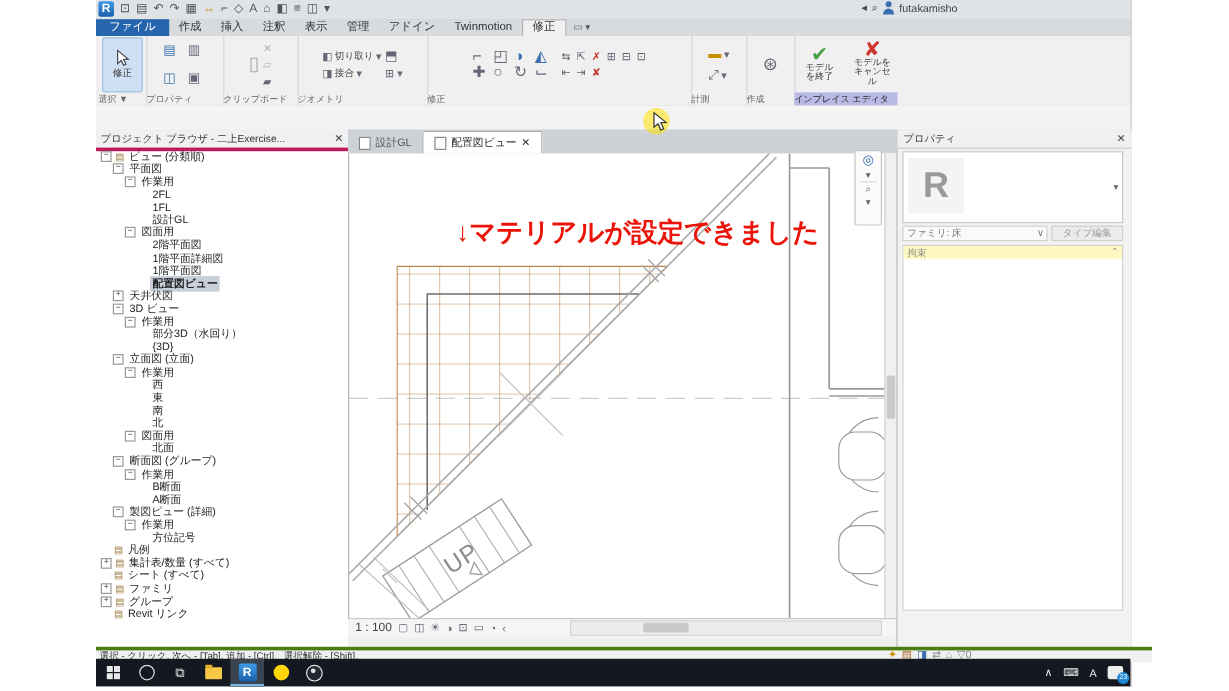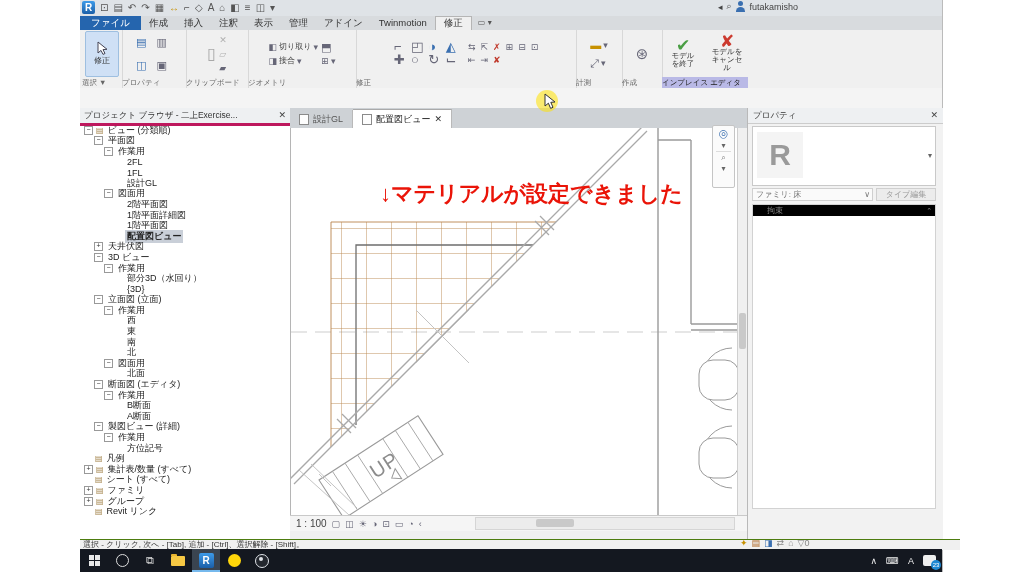--- a/index.html
+++ b/index.html
@@ -77,29 +77,29 @@
   .phead{position:absolute;left:0;top:0;right:0;height:15px;background:#eef0f2;border-bottom:1px solid #ccc;font-size:8.5px;color:#333;line-height:15px;padding-left:5px;}
   .pclose{position:absolute;right:5px;top:0;font-size:9px;color:#444;}
   .typesel{position:absolute;left:4px;top:18px;right:7px;height:58px;background:#fff;border:1px solid #c9c9c9;}
   .rlogo{position:absolute;left:4px;top:5px;width:46px;height:46px;background:#f4f4f4;color:#9a9a9a;font-size:30px;font-weight:bold;text-align:center;line-height:46px;}
   .tsarrow{position:absolute;right:3px;top:24px;font-size:8px;color:#666;}
   .famrow{position:absolute;left:4px;top:80px;right:7px;height:13px;display:flex;gap:3px;font-size:8px;color:#777;}
   .fambox{flex:1;background:#fafafa;border:1px solid #cfcfcf;line-height:11px;padding:0 3px;position:relative;}
   .fambox .dd{position:absolute;right:2px;top:0;}
   .typeedit{width:58px;background:#ececec;border:1px solid #cfcfcf;color:#9a9a9a;line-height:11px;text-align:center;}
   .pgrid{position:absolute;left:4px;top:96px;right:7px;bottom:30px;background:#fff;border:1px solid #d2d2d2;}
-  .psec{height:11px;background:#000000;font-size:8px;color:#888;line-height:11px;padding-left:14px;position:relative;}
+  .psec{height:11px;background:#fef9c3;font-size:8px;color:#888;line-height:11px;padding-left:3px;position:relative;}
   .psec .car{position:absolute;right:3px;top:0;font-size:7px;}
   .prow{height:12px;display:flex;border-bottom:1px solid #eee;font-size:8px;color:#aaa;}
   .prow .c1{width:45%;border-right:1px solid #eee;padding-left:3px;line-height:12px;}
   .pfoot{position:absolute;left:4px;bottom:7px;right:7px;height:17px;}
   .phelp{position:absolute;left:0;bottom:2px;font-size:8.5px;color:#2a5fa5;text-decoration:underline;}
   .applybtn{position:absolute;right:0;bottom:0;width:60px;height:15px;background:#e4e4e4;border:1px solid #c6c6c6;color:#a5a5a5;font-size:8.5px;text-align:center;line-height:14px;}
   
-  .statusbar{position:absolute;left:0;top:539px;width:880px;height:10px;background:#f0f0f0;border-top:1px solid #4d7c0f;font-size:8px;color:#333;}
+  .statusbar{position:absolute;left:0;top:539px;width:880px;height:10px;background:#f0f0f0;border-top:3px solid #4d7c0f;font-size:8px;color:#333;}
   .stext{position:absolute;left:3px;top:0;line-height:10px;white-space:nowrap;}
   .sicons{position:absolute;left:660px;top:-3px;display:flex;gap:4px;font-size:9px;line-height:12px;}
   
   .taskbar{position:absolute;left:0;top:549px;width:862px;height:23px;background:#141820;display:flex;align-items:center;color:#eee;}
   .tbtn{width:28px;height:23px;display:flex;align-items:center;justify-content:center;}
   .tbtn.active{background:#3a4450;box-shadow:inset 0 -2px 0 #76b9ed;}
   .winlogo{width:11px;height:11px;background-image:linear-gradient(#e8e8e8,#e8e8e8),linear-gradient(#e8e8e8,#e8e8e8),linear-gradient(#e8e8e8,#e8e8e8),linear-gradient(#e8e8e8,#e8e8e8);background-size:5px 5px;background-position:0 0,6px 0,0 6px,6px 6px;background-repeat:no-repeat;}
   .circ{width:11px;height:11px;border:1px solid #ddd;border-radius:50%;}
   .tview{font-size:11px;color:#ddd;}
   .folder{position:relative;width:14px;height:10px;background:#f6c844;border-radius:1px;}
@@ -411,21 +411,21 @@
             <span class="tlabel">図面用</span>
           </div>
           <div class="trow">
             <span style="display: inline-block; width: 34px;"></span>
             <span class="texp"></span>
             <span class="tlabel">北面</span>
           </div>
           <div class="trow">
             <span style="display: inline-block; width: 14px;"></span>
             <span class="texp box">−</span>
-            <span class="tlabel">断面図 (エディタ)</span>
+            <span class="tlabel">断面図 (グループ)</span>
           </div>
           <div class="trow">
             <span style="display: inline-block; width: 24px;"></span>
             <span class="texp box">−</span>
             <span class="tlabel">作業用</span>
           </div>
           <div class="trow">
             <span style="display: inline-block; width: 34px;"></span>
             <span class="texp"></span>
             <span class="tlabel">B断面</span>

